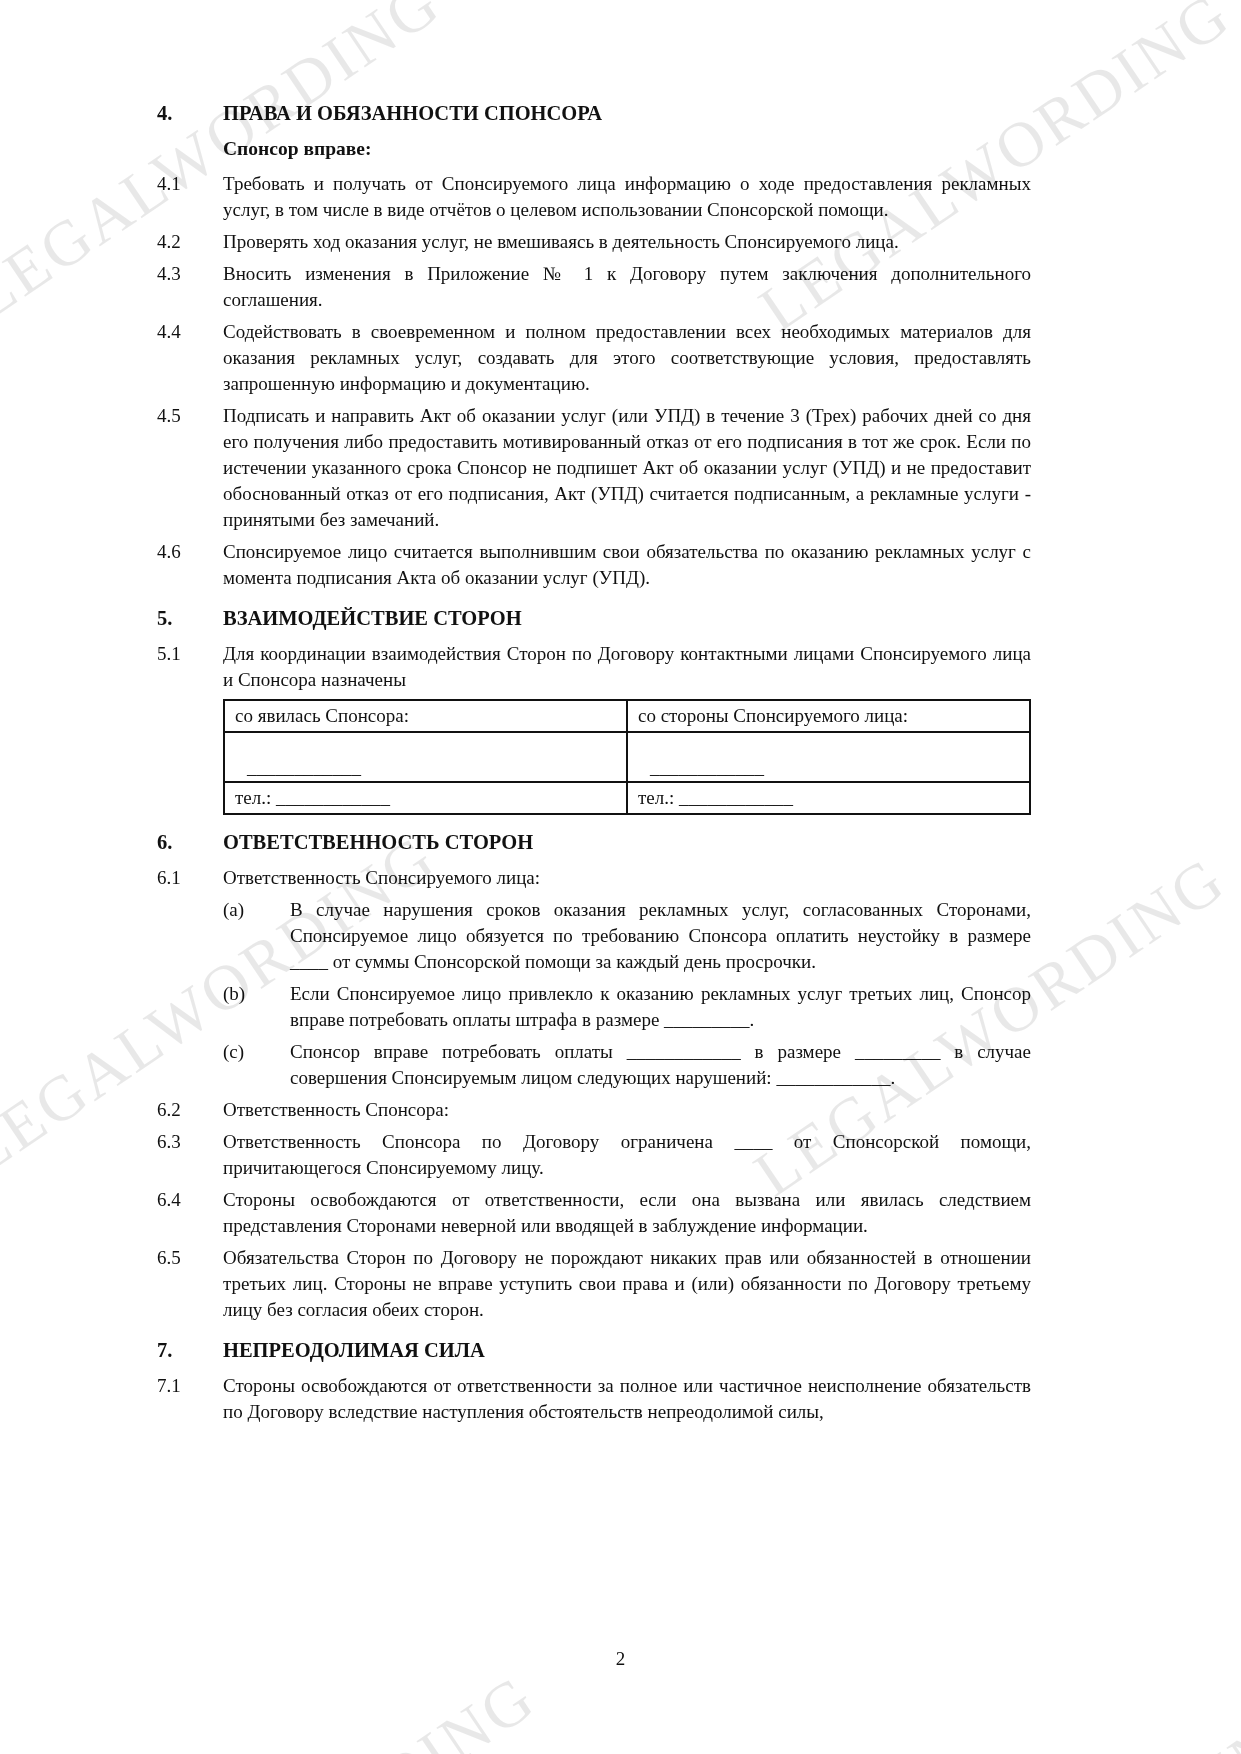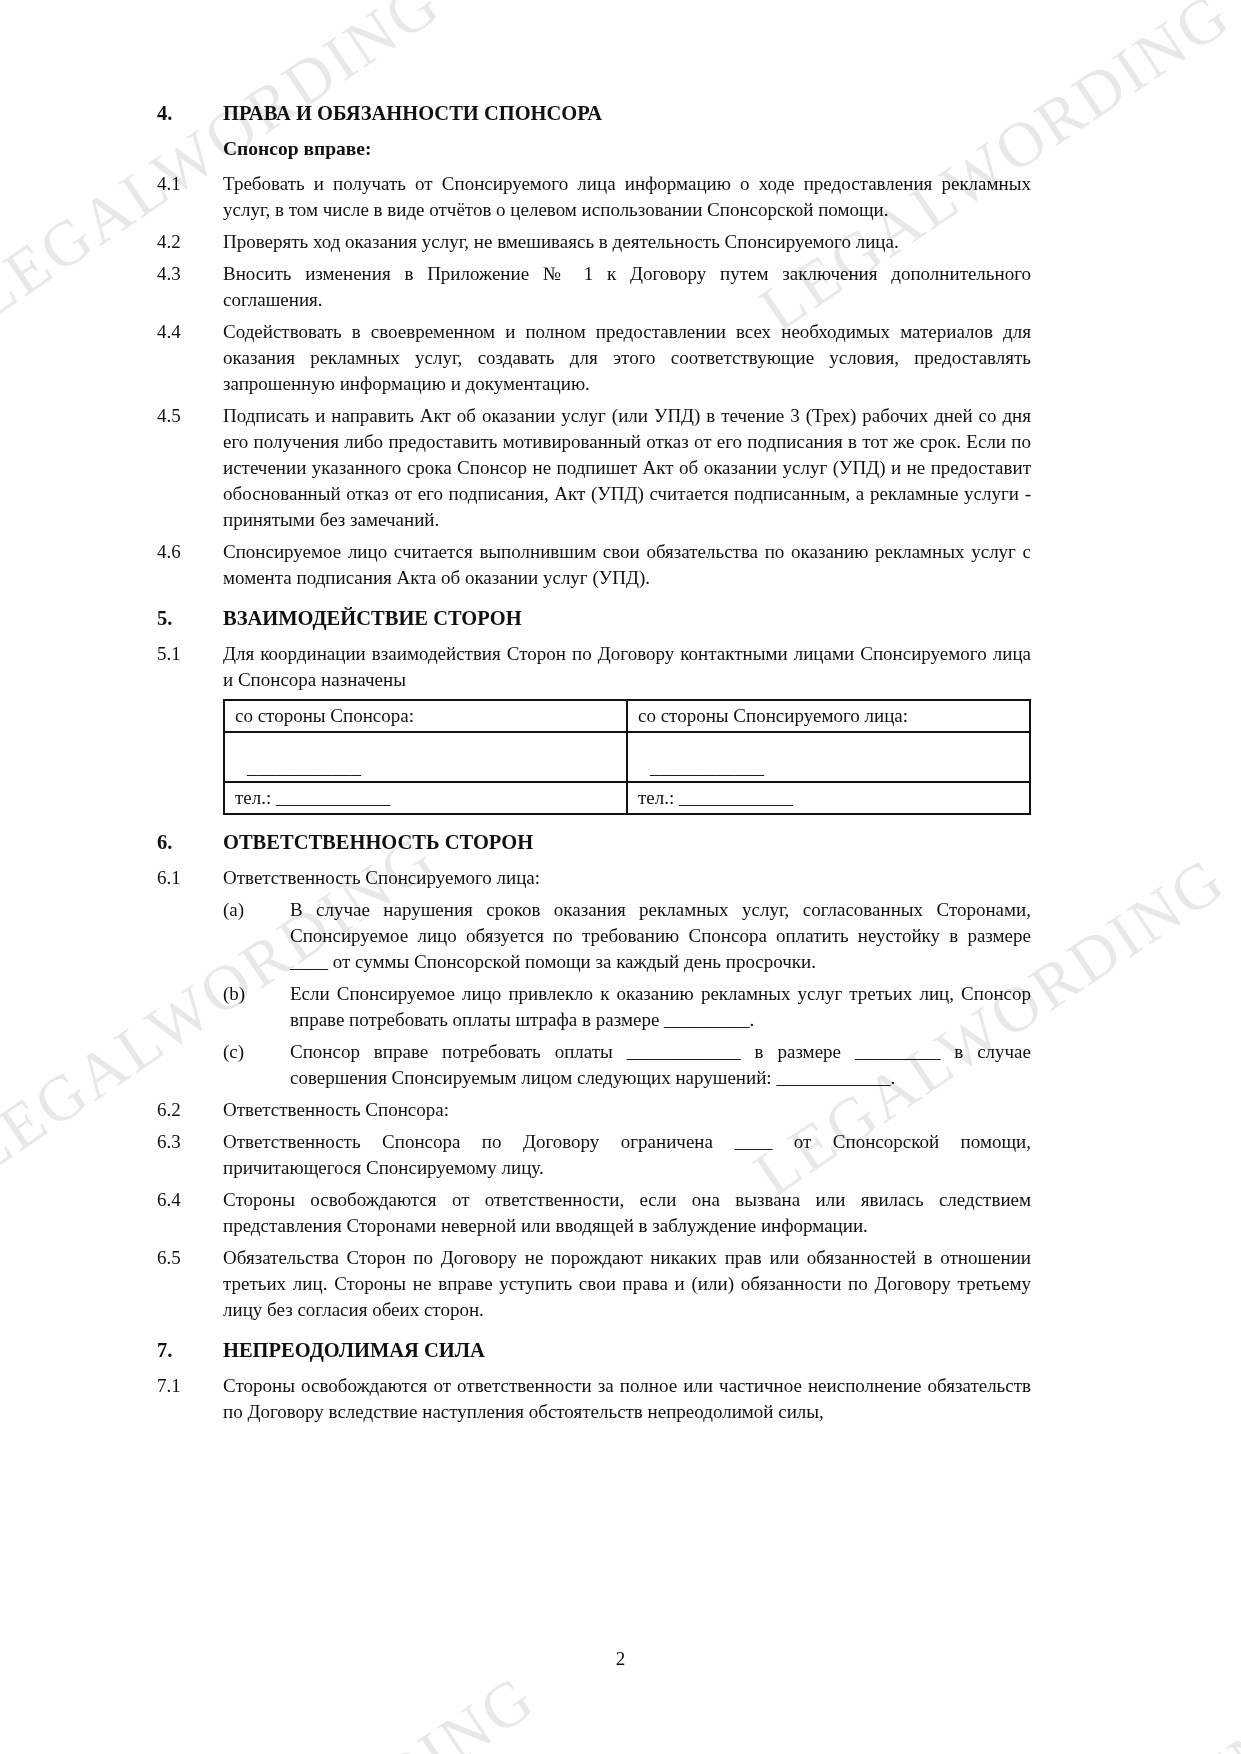--- a/index.html
+++ b/index.html
@@ -80,21 +80,21 @@
 
     <div class="clause">
       <div class="num">5.1</div>
       <div class="txt">Для координации взаимодействия Сторон по Договору контактными лицами Спонсируемого лица и Спонсора назначены</div>
     </div>
 
     <div style="margin-left:66px;">
       <table class="contacts">
         <tbody>
           <tr>
-            <td>со стороны Спонсора:</td>
+            <td>со явилась Спонсора:</td>
             <td>со стороны Спонсируемого лица:</td>
           </tr>
           <tr class="blank-row">
             <td>____________</td>
             <td>____________</td>
           </tr>
           <tr>
             <td>тел.: ____________</td>
             <td>тел.: ____________</td>
           </tr>

